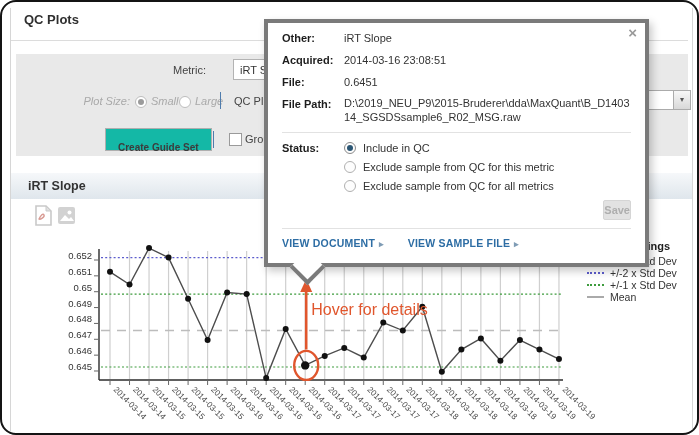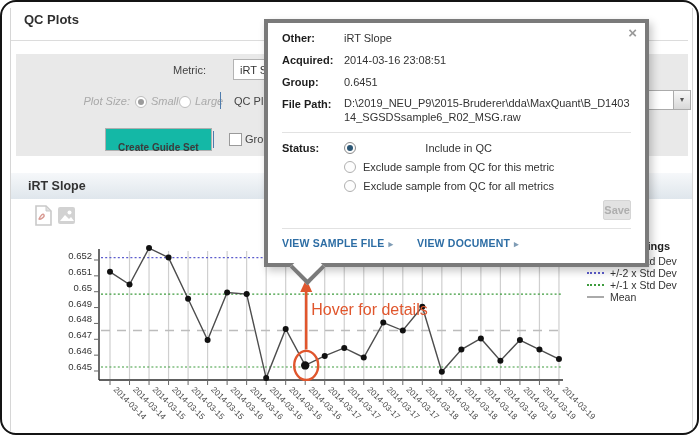--- a/index.html
+++ b/index.html
@@ -34,21 +34,21 @@
   .popup::after{content:"";position:absolute;left:27px;bottom:-17px;width:21px;height:21px;background:#fff;border-right:4px solid #7a7a7a;border-bottom:4px solid #7a7a7a;transform:rotate(45deg);}
   .popup-inner{position:relative;padding:8px 14px;font-size:11px;color:#333;}
   .popup-close{position:absolute;top:1px;right:8px;font-size:15px;font-weight:bold;color:#9a9a9a;cursor:default;}
   .prow{display:flex;margin-bottom:8px;line-height:14px;}
   .plabel{width:58px;font-weight:bold;color:#1d1d1d;flex:none;}
   .pvalue{margin-left:4px;}
   .pvalue.path{width:296px;word-break:break-all;line-height:13.5px;}
   .phr{border:none;border-top:1px solid #e2e2e2;margin:8px 0;}
   .status-row{display:flex;margin-bottom:0;}
   .status-opts{margin-left:4px;}
-  .sopt{position:relative;padding-left:19px;margin-bottom:5px;line-height:14px;text-align:center;}
+  .sopt{position:relative;padding-left:19px;margin-bottom:5px;line-height:14px;}
   .sradio{position:absolute;left:0;top:1px;width:12px;height:12px;border-radius:50%;border:1px solid #b0b0b0;background:#fdfdfd;box-sizing:border-box;}
   .sradio.sel{border-color:#8a8a8a;}
   .sradio.sel::after{content:"";position:absolute;left:2px;top:2px;right:2px;bottom:2px;border-radius:50%;background:#2b5674;}
   .save-wrap{text-align:right;margin-top:2px;}
   .save-btn{background:#e2e2e2;color:#aeaeae;font-weight:bold;font-size:11px;padding:3px 0;border:1px solid #d5d5d5;border-radius:2px;font-family:"Liberation Sans",sans-serif;}
   .plinks{display:flex;gap:24px;margin-top:0;}
   .plink{color:#2d6da4;font-weight:bold;font-size:10.5px;letter-spacing:0.2px;text-decoration:none;}
   .plink .arr{color:#7f9cb5;font-size:9px;margin-left:4px;}
 </style>
 </head>
@@ -252,21 +252,21 @@
     <div class="popup-inner">
       <div class="prow">
         <div class="plabel">Other:</div>
         <div class="pvalue">iRT Slope</div>
       </div>
       <div class="prow">
         <div class="plabel">Acquired:</div>
         <div class="pvalue">2014-03-16 23:08:51</div>
       </div>
       <div class="prow">
-        <div class="plabel">Group:</div>
+        <div class="plabel">File:</div>
         <div class="pvalue">0.6451</div>
       </div>
       <div class="prow" style="margin-bottom:0;">
         <div class="plabel">File Path:</div>
         <div class="pvalue path">D:\2019_NEU_P9\2015-Bruderer\dda\MaxQuant\B_D140314_SGSDSsample6_R02_MSG.raw</div>
       </div>
       <hr class="phr">
       <div class="prow status-row">
         <div class="plabel">Status:</div>
         <div class="status-opts">
@@ -282,18 +282,18 @@
             <span class="sradio"></span>
             <span>Exclude sample from QC for all metrics</span>
           </div>
         </div>
       </div>
       <div class="save-wrap">
         <button class="save-btn" disabled="">Save</button>
       </div>
       <hr class="phr">
       <div class="plinks">
+        <a class="plink" href="#"><span>VIEW DOCUMENT</span><span class="arr">▸</span></a>
         <a class="plink" href="#"><span>VIEW SAMPLE FILE</span><span class="arr">▸</span></a>
-        <a class="plink" href="#"><span>VIEW DOCUMENT</span><span class="arr">▸</span></a>
       </div>
     </div>
   </div>
 </div>
 
 </body></html>

